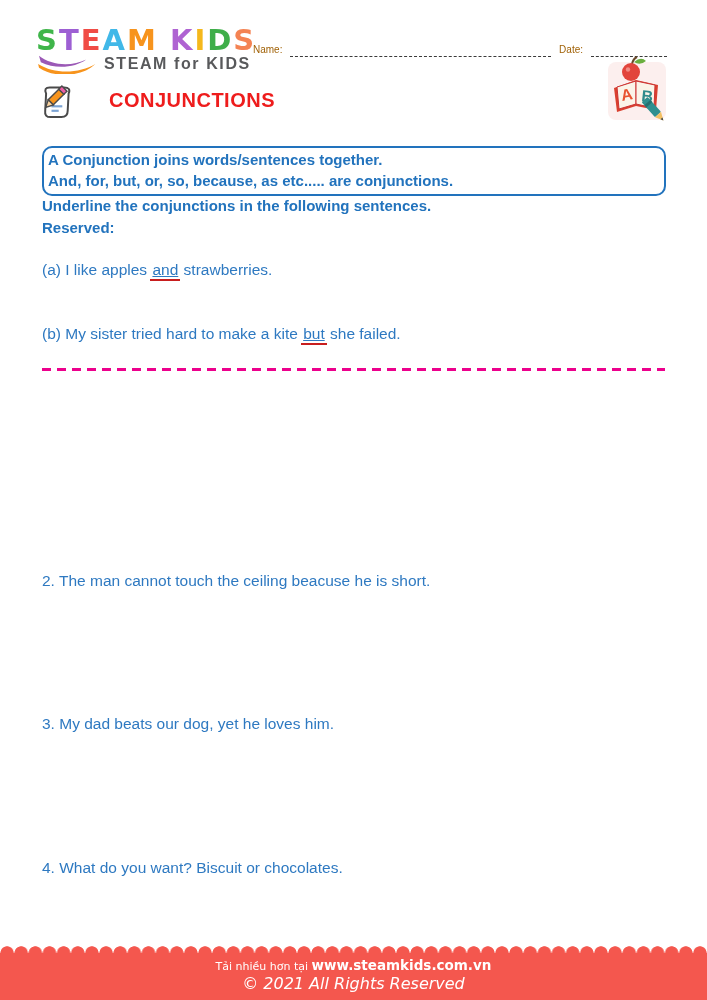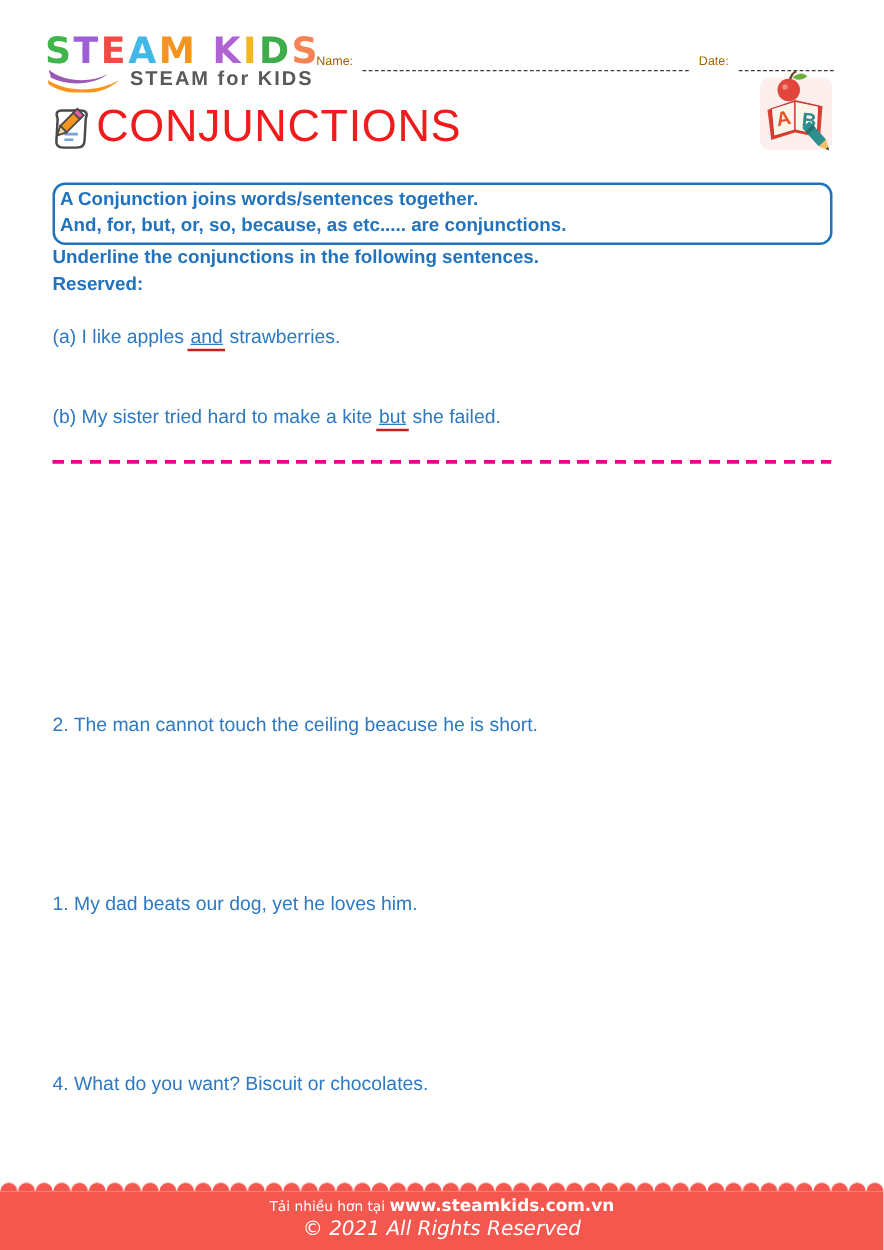--- a/index.html
+++ b/index.html
@@ -28,22 +28,22 @@
   }
   .nd-label{line-height:20px;}
   .dashline{border-bottom:1.6px dashed #3a3a3a; height:16px; margin:0 8px 3px 8px;}
   .dash-name{flex:1;}
   .dash-date{width:76px; margin-right:0;}
 
   
   .titlebar{position:absolute; left:38px; top:80px; display:flex; align-items:center;}
   .memo-icon{width:36px; height:40px; margin-right:3px;}
   .page-title{
-    font-size:36px; font-weight:normal; color:var(--title-red,#EE1C1C);
-    letter-spacing:0.5px; font-family:"Liberation Sans", sans-serif;
+    font-size:20px; font-weight:bold; color:var(--title-red,#EE1C1C);
+    letter-spacing:0.5px; font-family:"Liberation Sans", sans-serif;margin-left:32px;
   }
 
   
   .ab-badge{position:absolute; left:608px; top:56px; width:58px; height:66px;}
 
   
   .info-box{
     position:absolute; left:42px; top:146px; width:610px;
     border:2px solid var(--text-blue,#2273BD); border-radius:10px;
     padding:1px 6px 3px 4px;
@@ -157,21 +157,21 @@
   <div class="bold-blue instr1">Underline the conjunctions in the following sentences.</div>
   <div class="bold-blue instr2">Reserved:</div>
 
   <div class="sentence ex-a"><span>(a) I like apples </span><span class="ul">and</span><span> strawberries.</span></div>
 
   <div class="sentence ex-b"><span>(b) My sister tried hard to make a kite </span><span class="ul">but</span><span> she failed.</span></div>
 
   <div class="divider"></div>
 
   <div class="sentence q2">2. The man cannot touch the ceiling beacuse he is short.</div>
-  <div class="sentence q3">1. My dad beats our dog, yet he loves him.</div>
+  <div class="sentence q3">3. My dad beats our dog, yet he loves him.</div>
   <div class="sentence q4">4. What do you want? Biscuit or chocolates.</div>
 
   <div class="footer">
     <div class="scallops"></div>
     <div class="footer-band">
       <div class="footer-line1"><span>Tải nhiều hơn tại </span><span class="footer-site">www.steamkids.com.vn</span></div>
       <div class="footer-line2">© 2021 All Rights Reserved</div>
     </div>
   </div>
 

